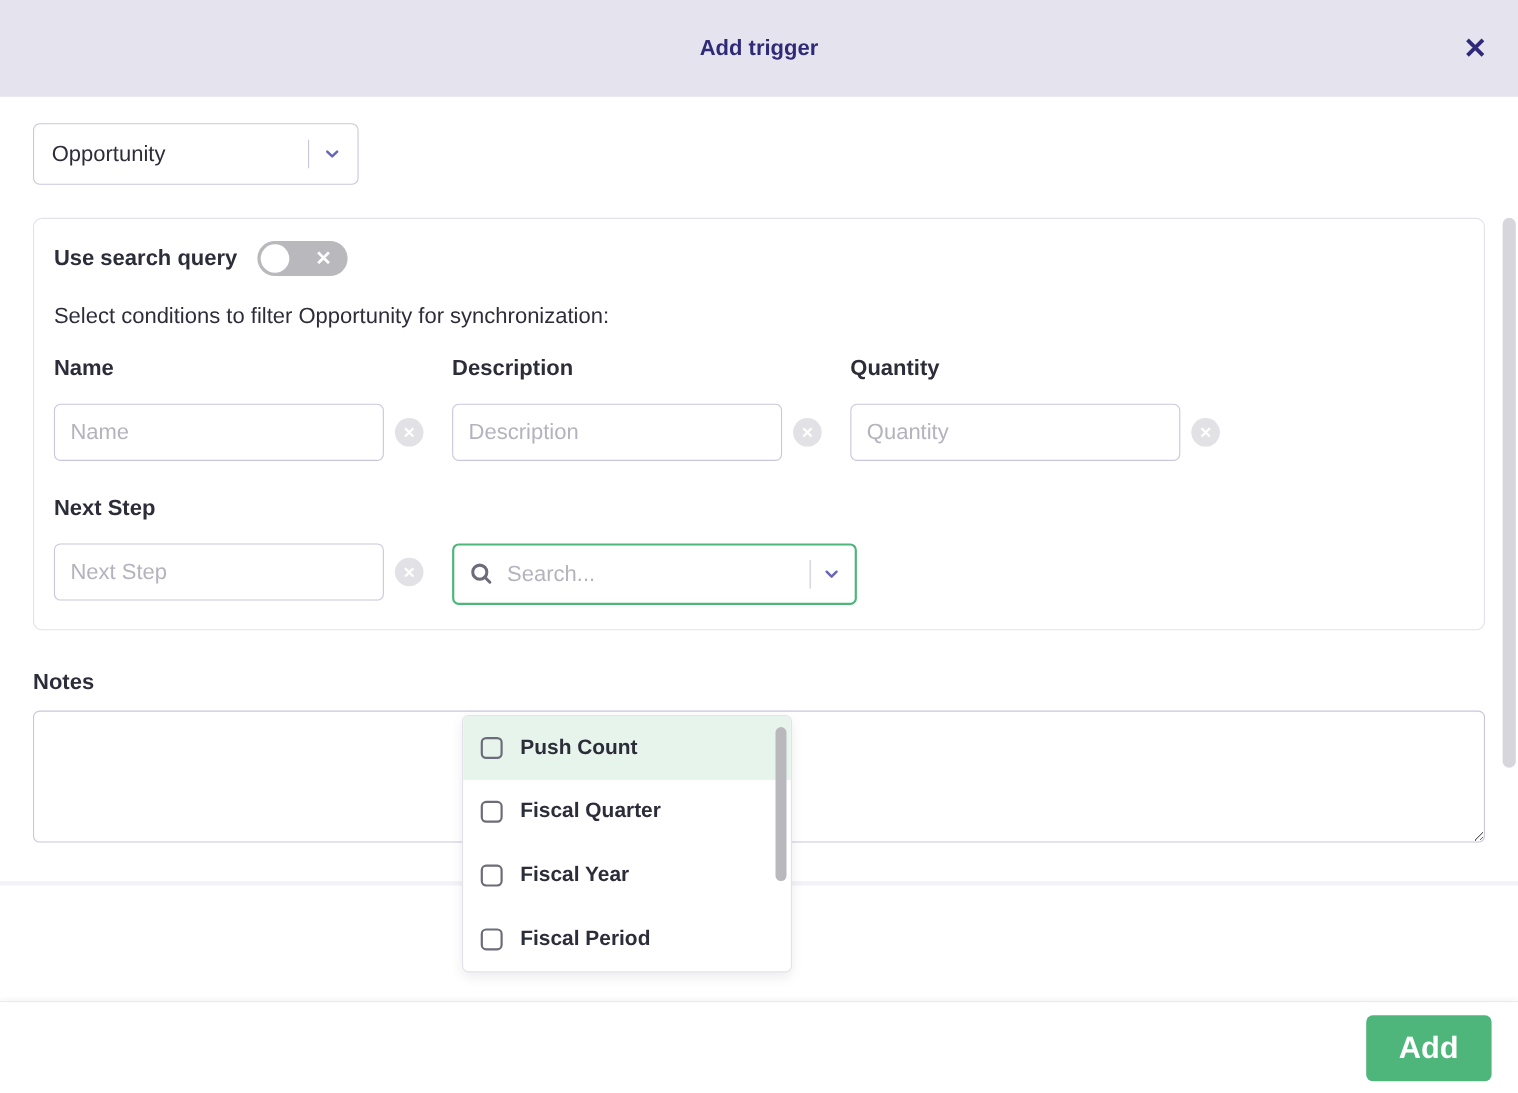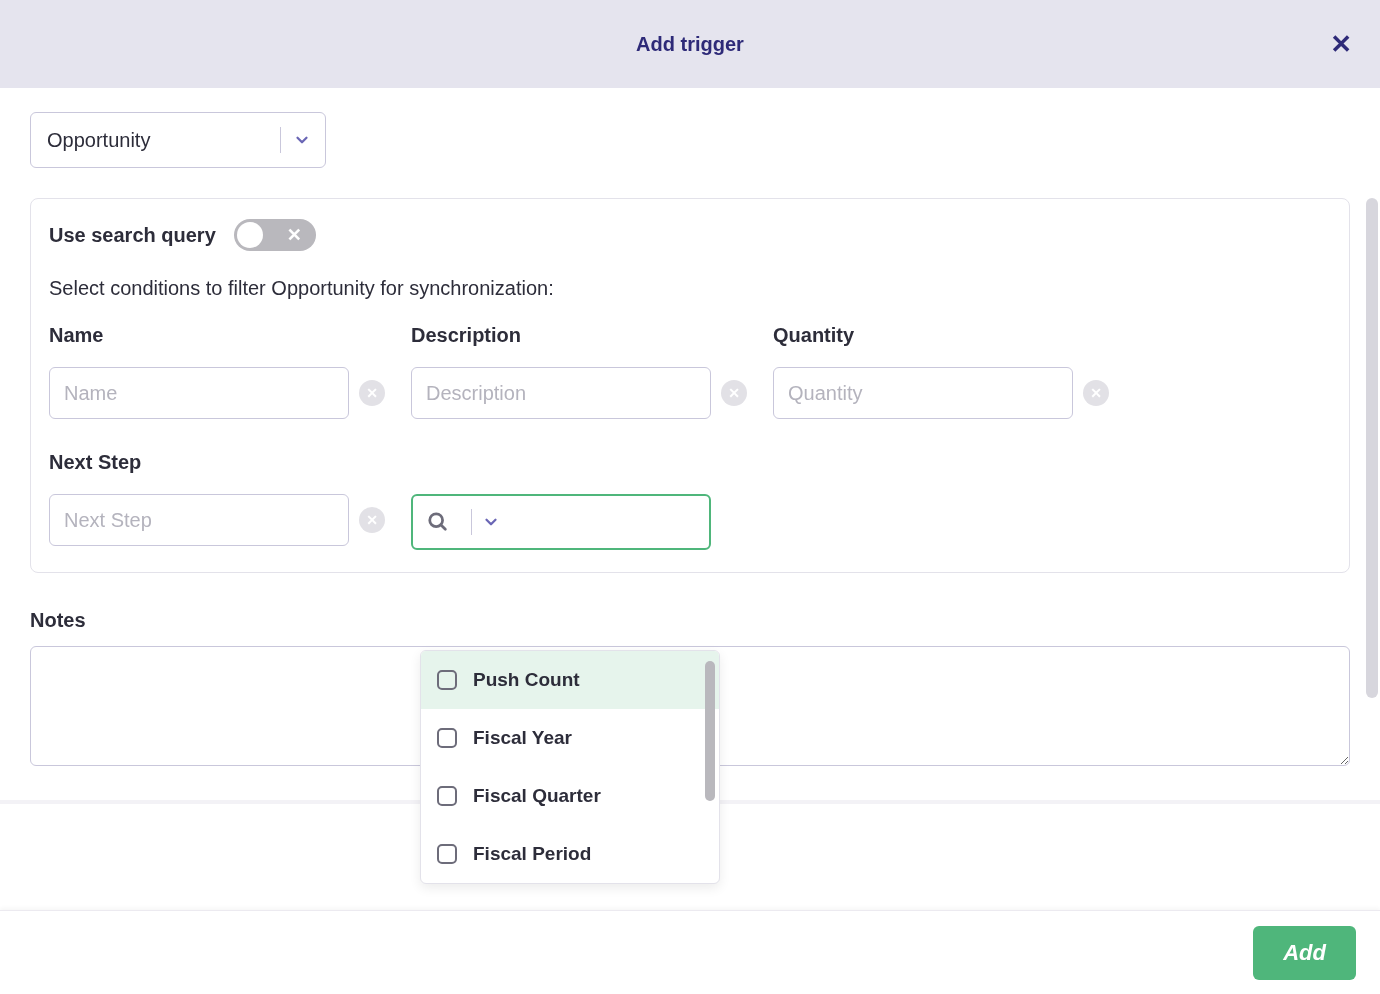--- a/index.html
+++ b/index.html
@@ -161,22 +161,22 @@
     padding: 12px; font-size: 18px; resize: vertical;
     font-family: inherit;
   }
   .footer {
     height: 84px; border-top: 1px solid #eceaf0;
     display: flex; align-items: center; justify-content: flex-end;
     padding: 0 24px; background:#fff;
   }
   .footer-shadow { box-shadow: 0 -2px 4px rgba(0,0,0,0.04); }
   .add-btn {
-    background: #4fb67b; color:#fff; font-size:22px; font-weight:700;
-    border:none; border-radius:6px; padding: 14px 30px; cursor:pointer;font-style:italic;
+    background: #4fb67b; color:#fff; font-size:28px; font-weight:700;
+    border:none; border-radius:6px; padding: 14px 30px; cursor:pointer;
   }
   .thin-sep { height: 4px; background:#f3f2f6; }
 </style>
 </head>
 <body>
 
 <div class="header">
   <div class="header-title">Add trigger</div>
   <div class="close-btn">
     <span>✕</span>
@@ -253,20 +253,21 @@
         </div>
         <div class="field">
           <div class="field-label" style="visibility:hidden;">.</div>
           <div class="search-select">
             <span class="search-icon">
               <svg viewBox="0 0 24 24" width="22" height="22" fill="none" stroke="#6d6c7a" stroke-width="3" stroke-linecap="round">
                   <circle cx="10" cy="10" r="7"></circle>
                   <line x1="20" y1="20" x2="15" y2="15"></line>
                 </svg>
             </span>
+            <input placeholder="Search..." style="">
             <span class="sep"></span>
             <span class="chev">
               <svg viewBox="0 0 24 24" width="18" height="18" fill="none" stroke="#6a66b5" stroke-width="3" stroke-linecap="round" stroke-linejoin="round">
                   <polyline points="6 9 12 15 18 9"></polyline>
                 </svg>
             </span>
           </div>
         </div>
       </div>
 
@@ -280,25 +281,25 @@
   </div>
 
   <div class="dropdown">
     <div class="dd-scroll">
       <div class="dd-item highlight">
         <span class="dd-check"></span>
         <span>Push Count</span>
       </div>
       <div class="dd-item">
         <span class="dd-check"></span>
-        <span>Fiscal Year</span>
+        <span>Fiscal Quarter</span>
       </div>
       <div class="dd-item">
         <span class="dd-check"></span>
-        <span>Fiscal Quarter</span>
+        <span>Fiscal Year</span>
       </div>
       <div class="dd-item">
         <span class="dd-check"></span>
         <span>Fiscal Period</span>
       </div>
     </div>
     <div class="dd-scrollthumb"></div>
   </div>
 
   <div class="thin-sep"></div>

